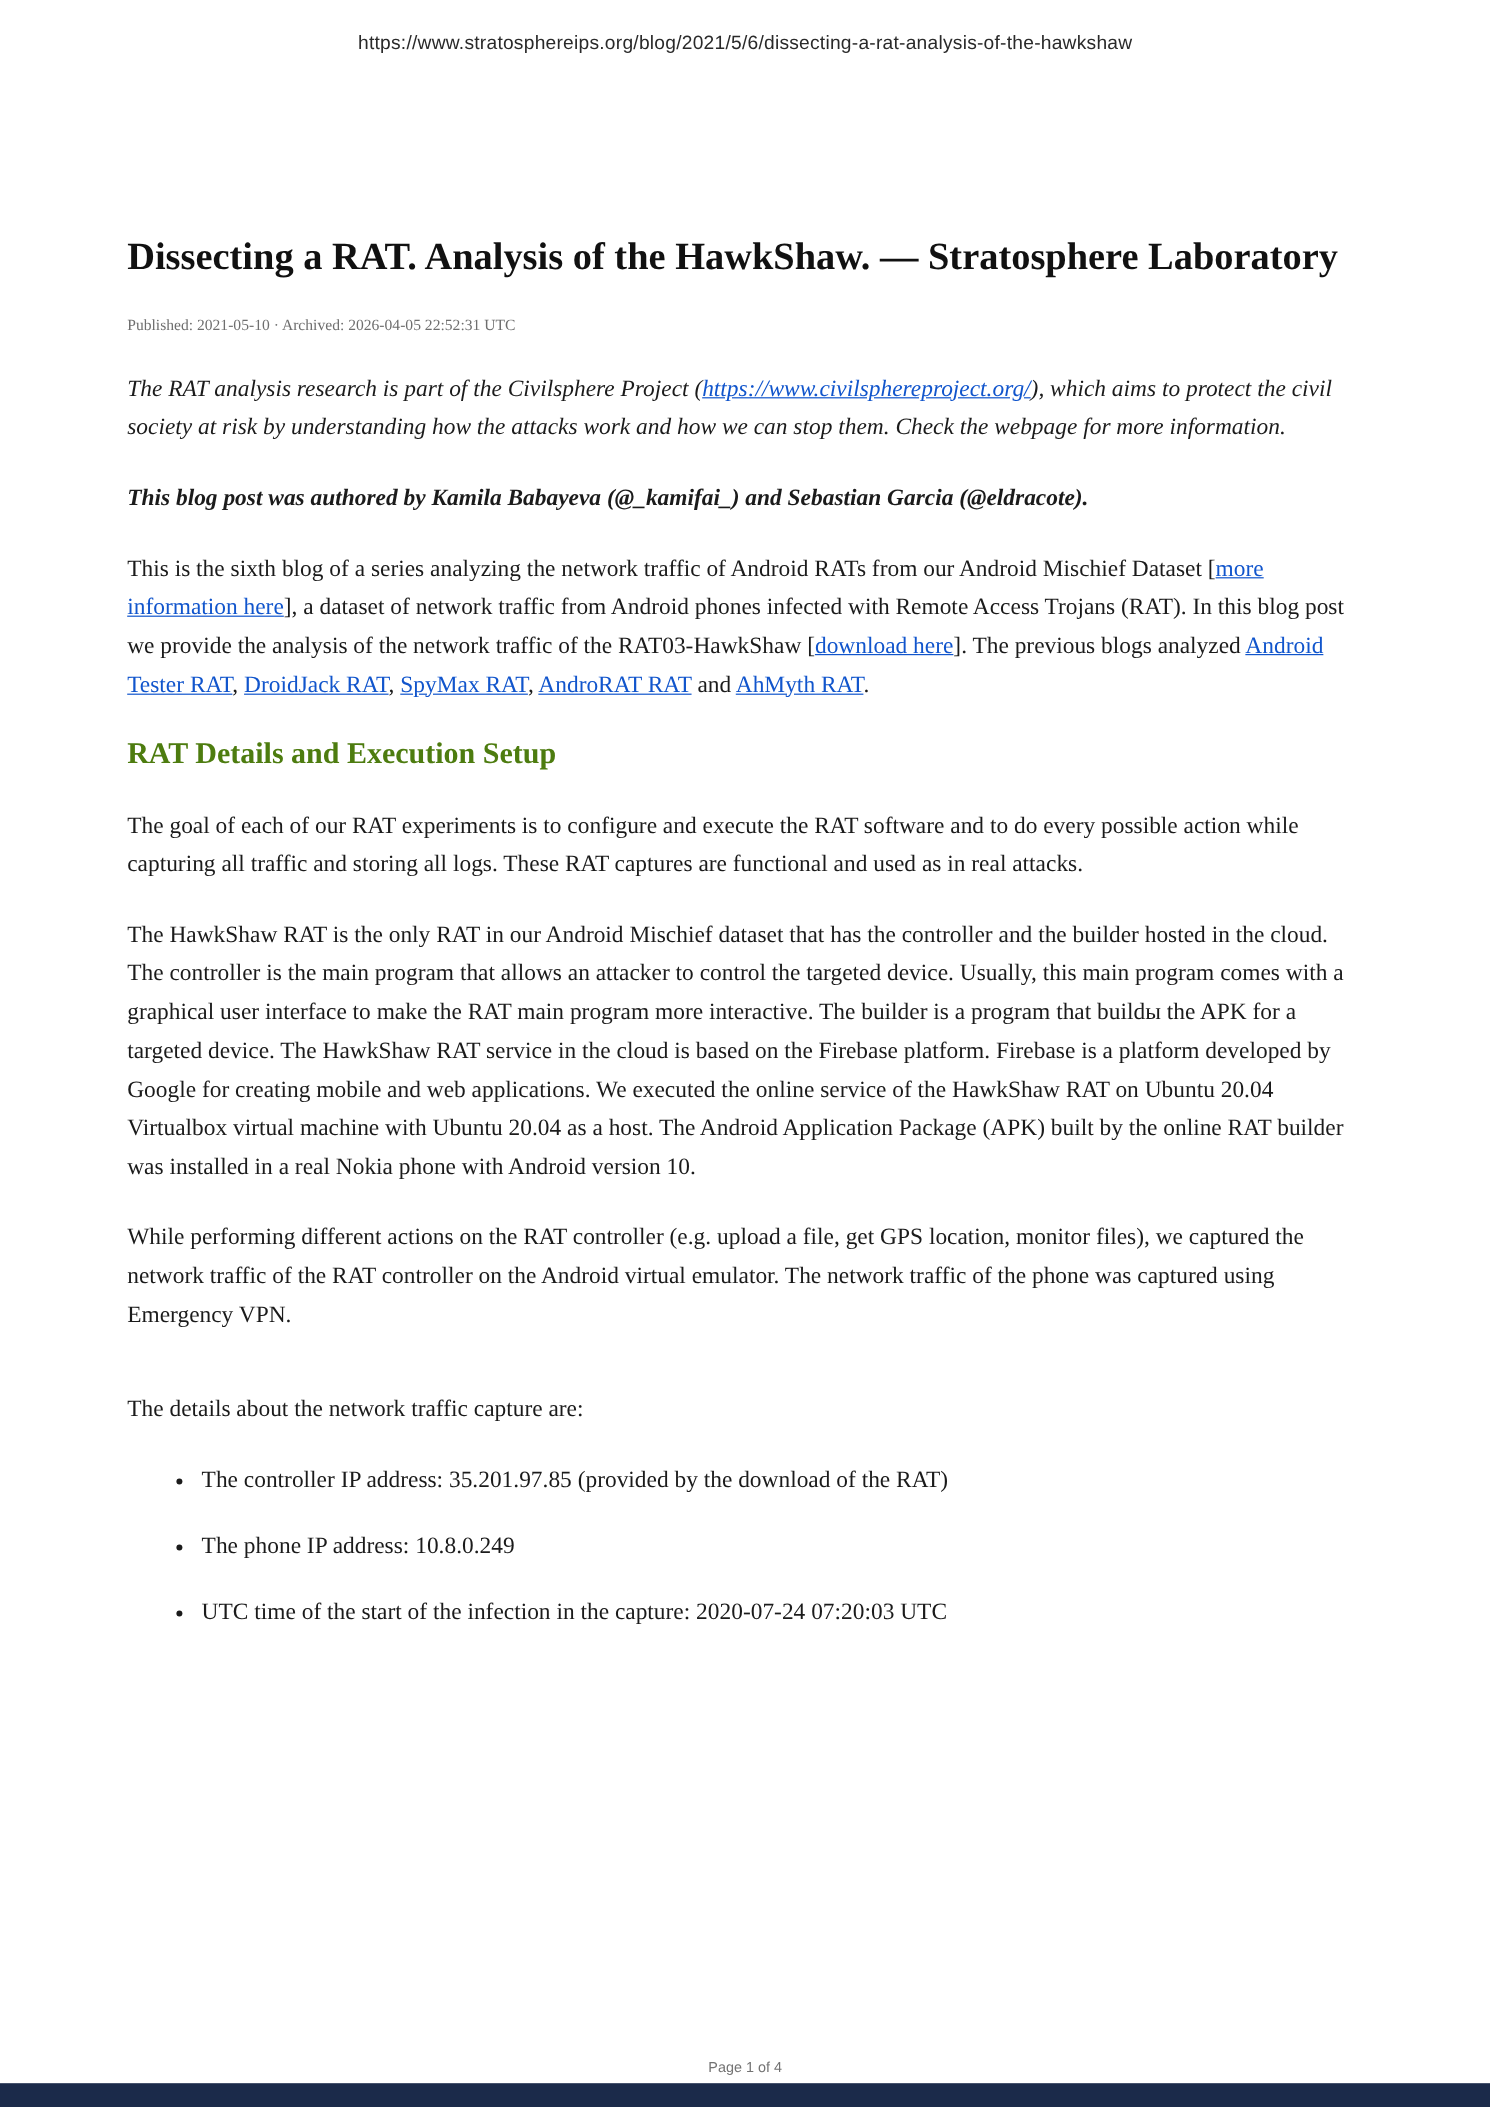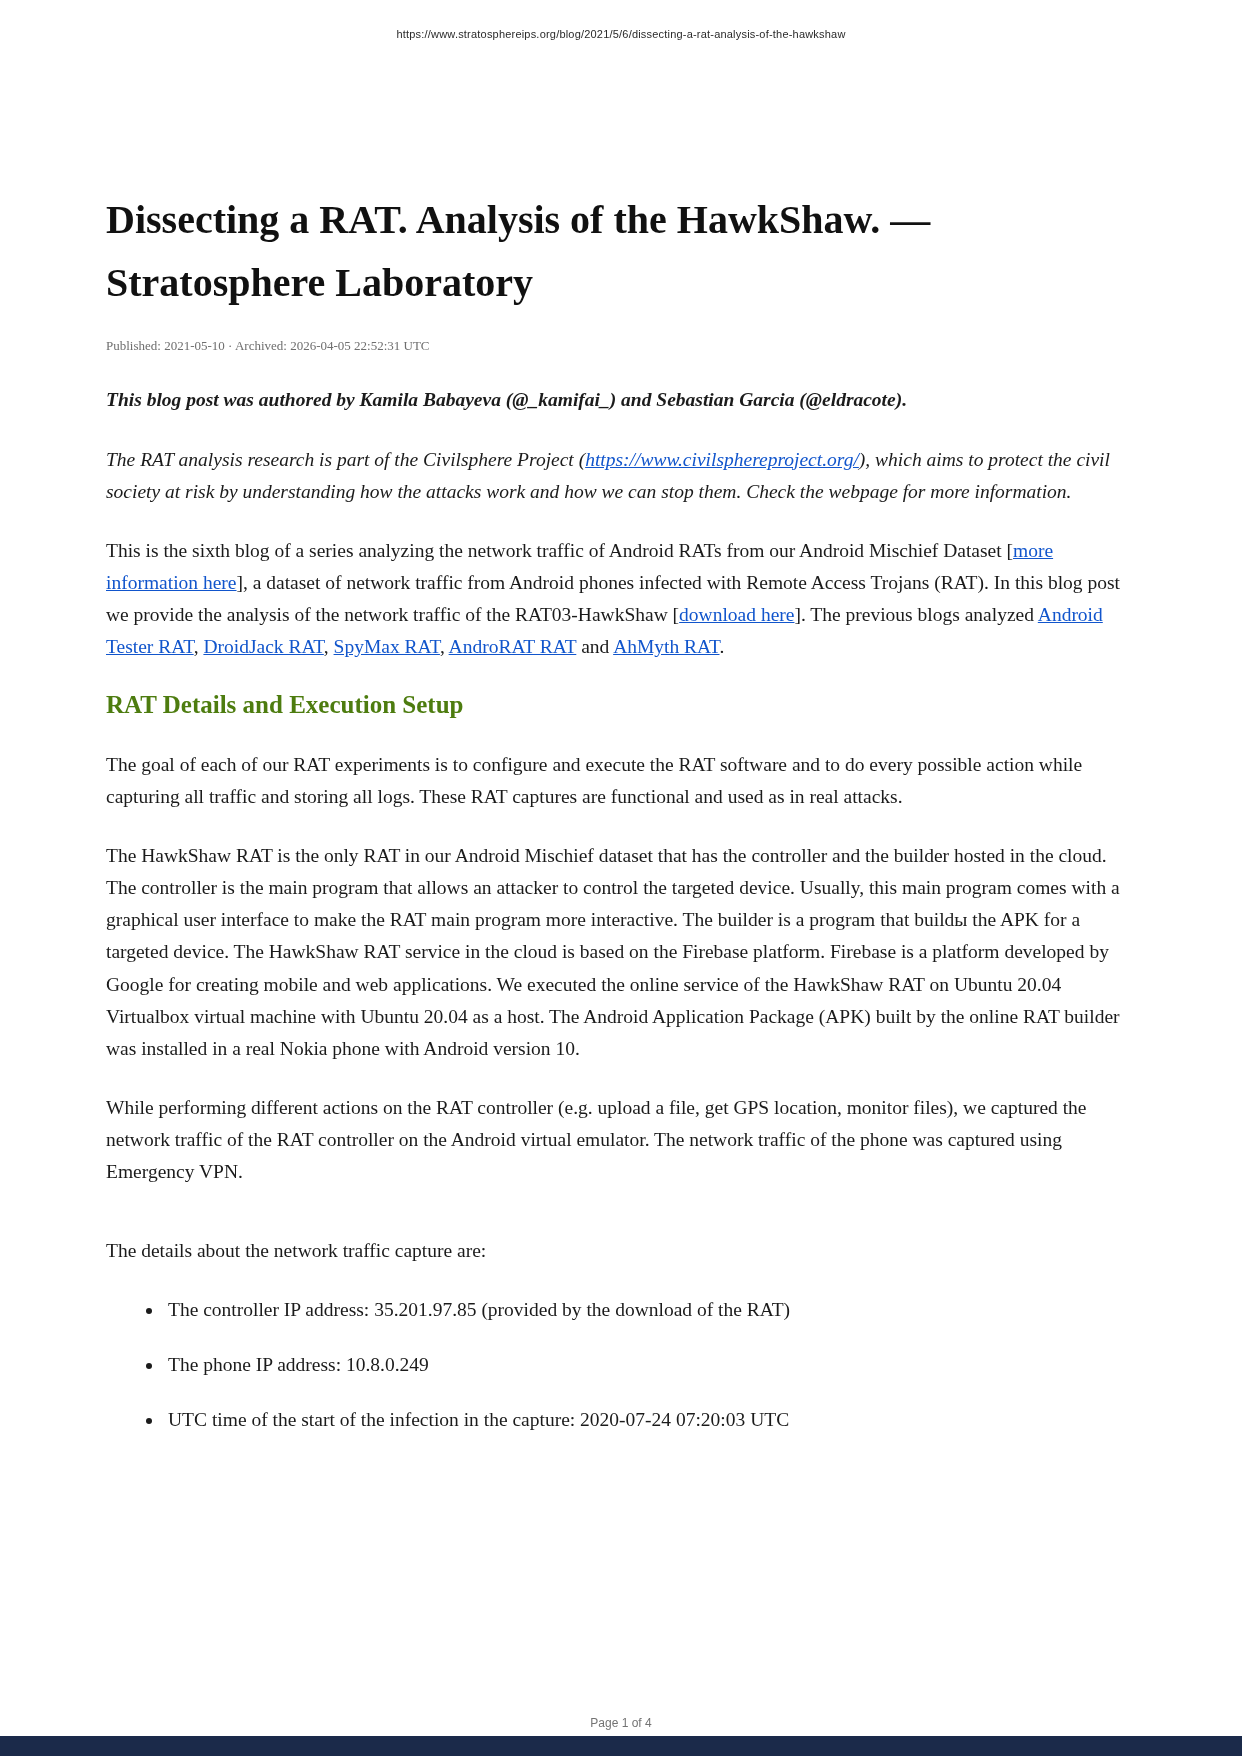--- a/index.html
+++ b/index.html
@@ -18,33 +18,33 @@
     color: #1b1b1b;
     overflow: hidden;
   }
   .header-url {
     position: absolute;
     top: 28px;
     left: 0;
     width: 100%;
     text-align: center;
     font-family: "Liberation Sans", sans-serif;
-    font-size: 11px;
+    font-size: 16px;
     color: #2a2a2a;
     letter-spacing: 0.2px;
   }
   .content {
     position: absolute;
     left: 106px;
     top: 188px;
     width: 1034px;
   }
   h1 {
     margin: 0 0 24px 0;
-    font-size: 40px;
+    font-size: 32px;
     font-weight: bold;
     line-height: 1.58;
     color: #111111;
   }
   .meta {
     font-size: 13px;
     color: var(--meta-text);
     margin: 0 0 30px 0;
   }
   p {
@@ -98,22 +98,22 @@
 </style>
 </head>
 <body>
 
 <div class="header-url">https://www.stratosphereips.org/blog/2021/5/6/dissecting-a-rat-analysis-of-the-hawkshaw</div>
 
 <div class="content">
   <h1>Dissecting a RAT. Analysis of the HawkShaw. — Stratosphere Laboratory</h1>
   <div class="meta">Published: 2021-05-10 · Archived: 2026-04-05 22:52:31 UTC</div>
 
+  <p class="rich"><span class="it">The RAT analysis research is part of the Civilsphere Project (</span><a class="link it">https://www.civilsphereproject.org/</a><span class="it">), which aims to protect the civil society at risk by understanding how the attacks work and how we can stop them. Check the webpage for more information.</span></p>
   <p class="rich"><span class="it b">This blog post was authored by Kamila Babayeva (@_kamifai_) and Sebastian Garcia (@eldracote).</span></p>
-  <p class="rich"><span class="it">The RAT analysis research is part of the Civilsphere Project (</span><a class="link it">https://www.civilsphereproject.org/</a><span class="it">), which aims to protect the civil society at risk by understanding how the attacks work and how we can stop them. Check the webpage for more information.</span></p>
   <p class="rich"><span>This is the sixth blog of a series analyzing the network traffic of Android RATs from our Android Mischief Dataset [</span><a class="link">more information here</a><span>], a dataset of network traffic from Android phones infected with Remote Access Trojans (RAT). In this blog post we provide the analysis of the network traffic of the RAT03-HawkShaw [</span><a class="link">download here</a><span>]. The previous blogs analyzed </span><a class="link">Android Tester RAT</a><span>, </span><a class="link">DroidJack RAT</a><span>, </span><a class="link">SpyMax RAT</a><span>, </span><a class="link">AndroRAT RAT</a><span> and </span><a class="link">AhMyth RAT</a><span>.</span></p>
 
   <h2>RAT Details and Execution Setup</h2>
 
   <p>The goal of each of our RAT experiments is to configure and execute the RAT software and to do every possible action while capturing all traffic and storing all logs. These RAT captures are functional and used as in real attacks.</p>
   <p>The HawkShaw RAT is the only RAT in our Android Mischief dataset that has the controller and the builder hosted in the cloud. The controller is the main program that allows an attacker to control the targeted device. Usually, this main program comes with a graphical user interface to make the RAT main program more interactive. The builder is a program that buildы the APK for a targeted device. The HawkShaw RAT service in the cloud is based on the Firebase platform. Firebase is a platform developed by Google for creating mobile and web applications. We executed the online service of the HawkShaw RAT on Ubuntu 20.04 Virtualbox virtual machine with Ubuntu 20.04 as a host. The Android Application Package (APK) built by the online RAT builder was installed in a real Nokia phone with Android version 10.</p>
   <p>While performing different actions on the RAT controller (e.g. upload a file, get GPS location, monitor files), we captured the network traffic of the RAT controller on the Android virtual emulator. The network traffic of the phone was captured using Emergency VPN.</p>
   <p class="gap-top">The details about the network traffic capture are:</p>
 
   <ul class="details-list">

